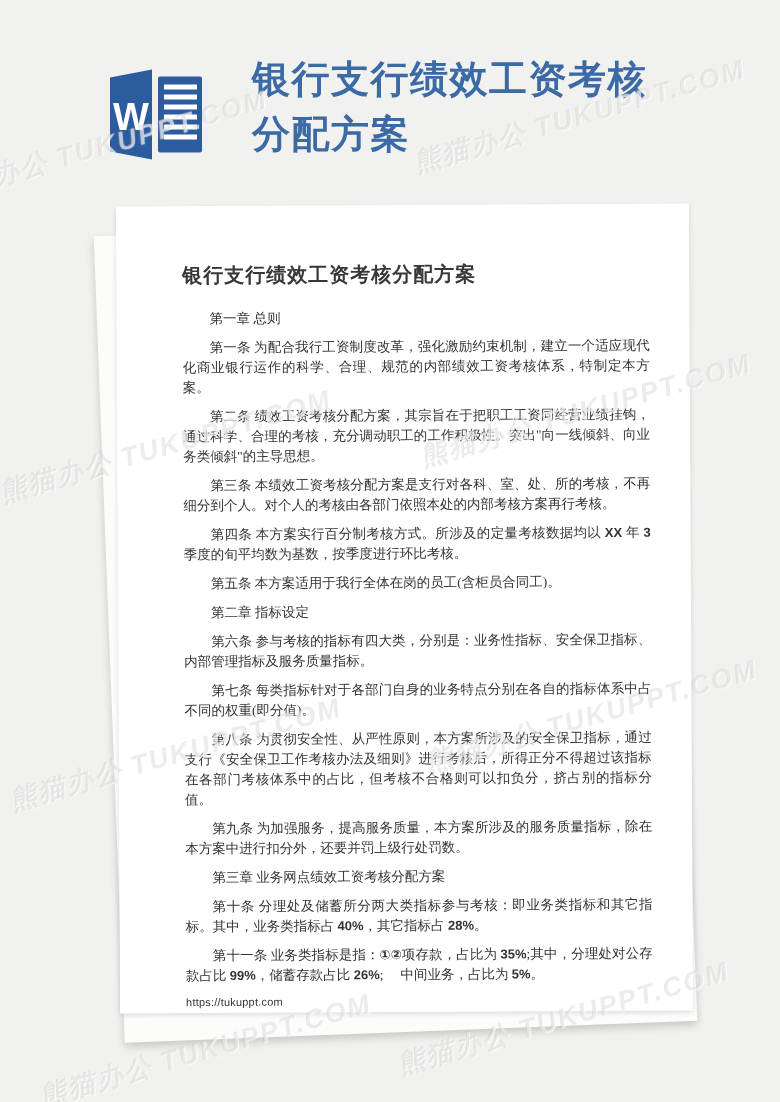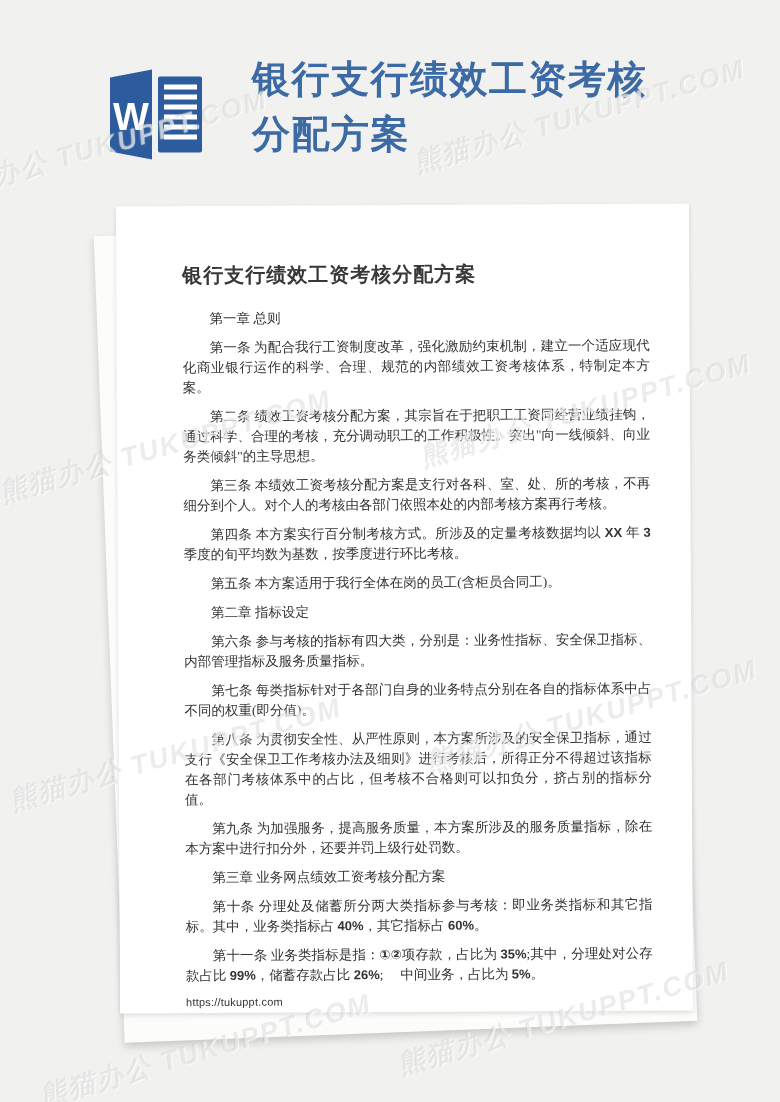--- a/index.html
+++ b/index.html
@@ -114,21 +114,21 @@
       <p class="para">第二条 绩效工资考核分配方案，其宗旨在于把职工工资同经营业绩挂钩，通过科学、合理的考核，充分调动职工的工作积极性。突出"向一线倾斜、向业务类倾斜"的主导思想。</p>
       <p class="para">第三条 本绩效工资考核分配方案是支行对各科、室、处、所的考核，不再细分到个人。对个人的考核由各部门依照本处的内部考核方案再行考核。</p>
       <p class="para">第四条 本方案实行百分制考核方式。所涉及的定量考核数据均以 <span class="hw">XX</span> 年 <span class="hw">3</span> 季度的旬平均数为基数，按季度进行环比考核。</p>
       <p class="para">第五条 本方案适用于我行全体在岗的员工(含柜员合同工)。</p>
       <p class="para heading">第二章 指标设定</p>
       <p class="para">第六条 参与考核的指标有四大类，分别是：业务性指标、安全保卫指标、内部管理指标及服务质量指标。</p>
       <p class="para">第七条 每类指标针对于各部门自身的业务特点分别在各自的指标体系中占不同的权重(即分值)。</p>
       <p class="para">第八条 为贯彻安全性、从严性原则，本方案所涉及的安全保卫指标，通过支行《安全保卫工作考核办法及细则》进行考核后，所得正分不得超过该指标在各部门考核体系中的占比，但考核不合格则可以扣负分，挤占别的指标分值。</p>
       <p class="para">第九条 为加强服务，提高服务质量，本方案所涉及的服务质量指标，除在本方案中进行扣分外，还要并罚上级行处罚数。</p>
       <p class="para heading">第三章 业务网点绩效工资考核分配方案</p>
-      <p class="para">第十条 分理处及储蓄所分两大类指标参与考核：即业务类指标和其它指标。其中，业务类指标占 <span class="hw">40%</span>，其它指标占 <span class="hw">60%</span>。</p>
+      <p class="para">第十条 分理处及储蓄所分两大类指标参与考核：即业务类指标和其它指标。其中，业务类指标占 <span class="hw">40%</span>，其它指标占 <span class="hw">28%</span>。</p>
       <p class="para">第十一条 业务类指标是指：<span class="hw">①②</span>项存款，占比为 <span class="hw">35%</span>;其中，分理处对公存款占比 <span class="hw">99%</span>，储蓄存款占比 <span class="hw">26%</span>;　 中间业务，占比为 <span class="hw">5%</span>。</p>
 
       <span class="doc-url">https://tukuppt.com</span>
     </div>
   </div>
 
   <div class="watermark-layer">
     <span class="wm p1">熊猫办公 TUKUPPT.COM</span>
     <span class="wm p2">熊猫办公 TUKUPPT.COM</span>
     <span class="wm p3">熊猫办公 TUKUPPT.COM</span>

